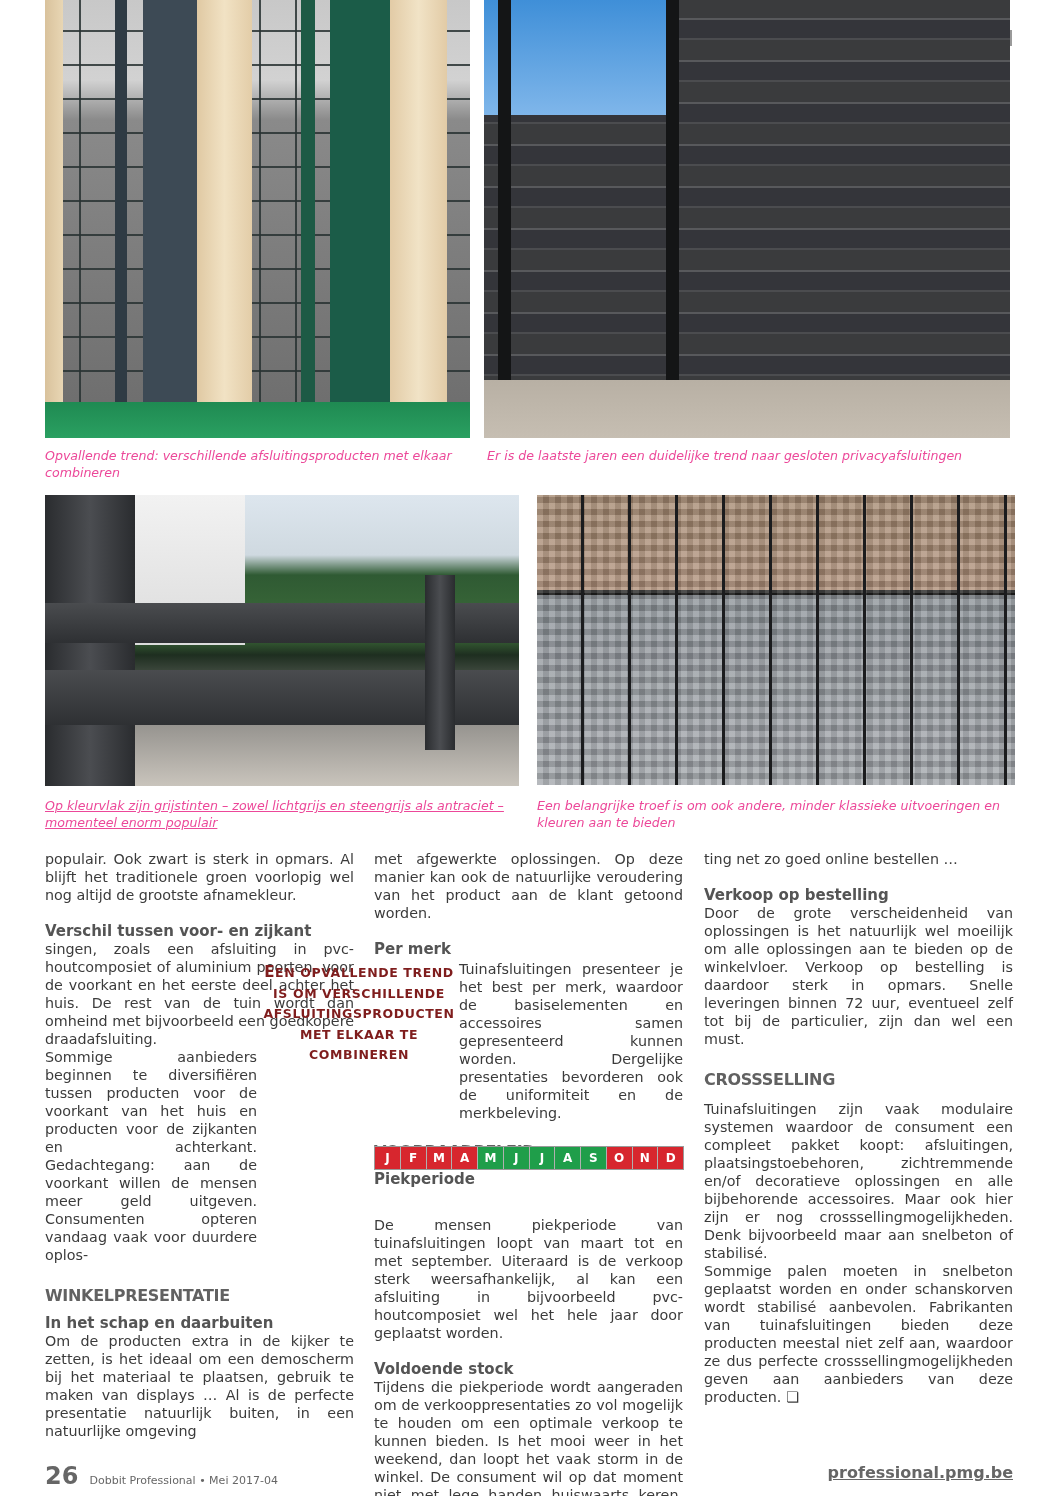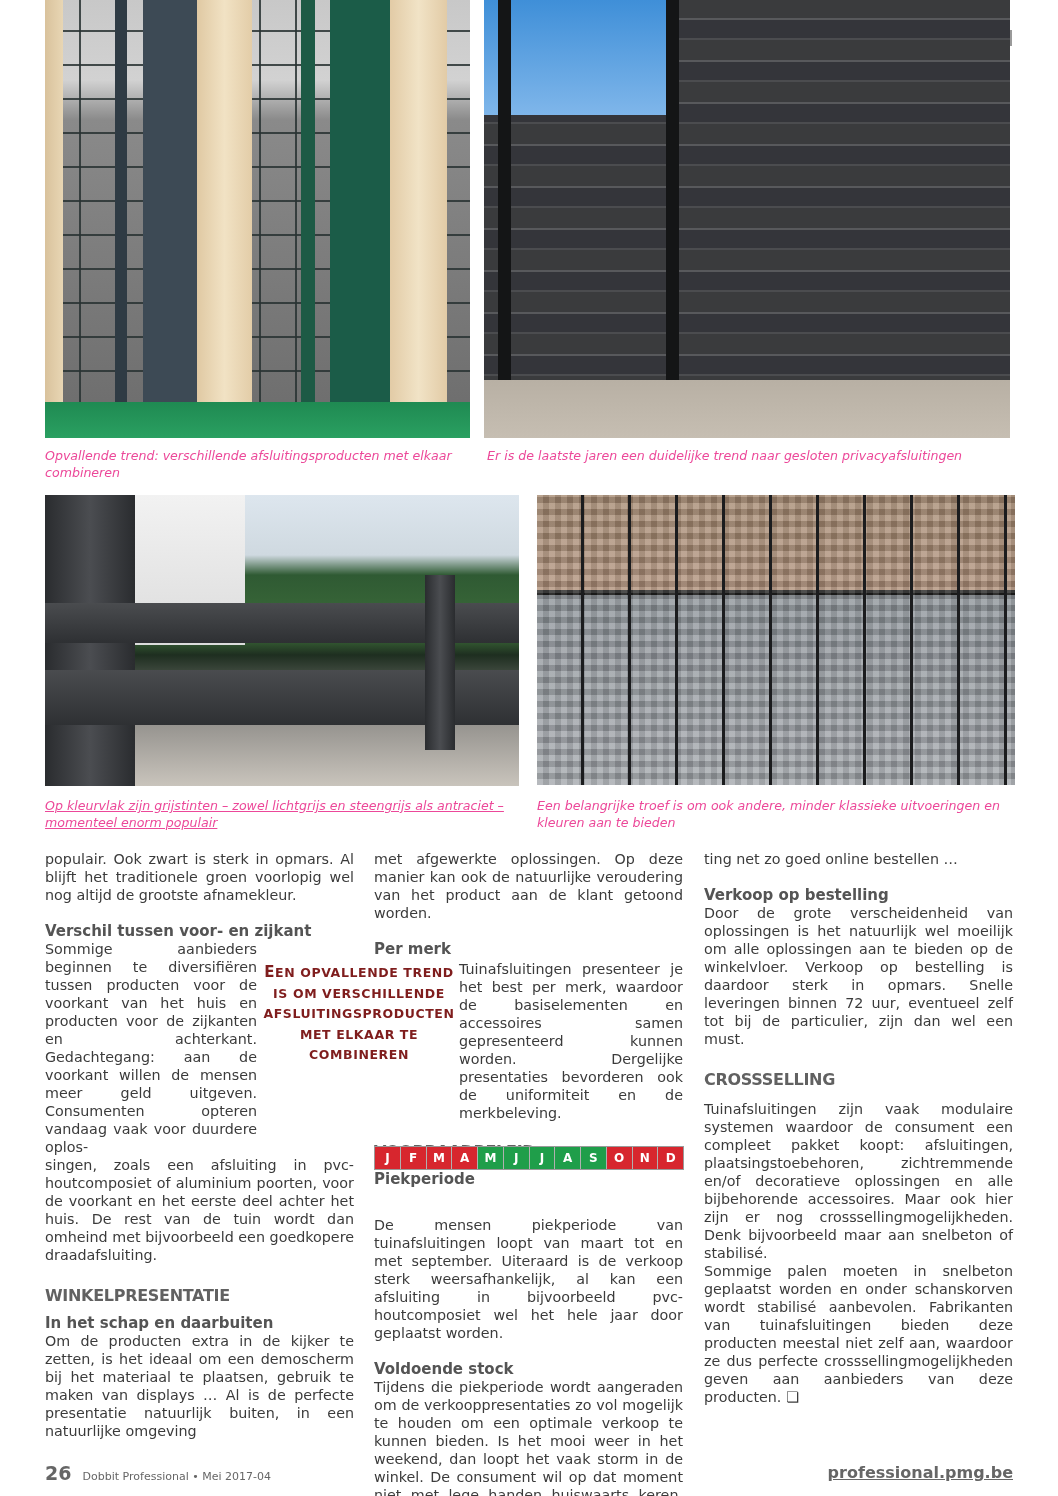--- a/index.html
+++ b/index.html
@@ -47,21 +47,21 @@
   .gap { height:18px; }
 
   .pull { position:absolute; left:262px; top:962px; width:194px; text-align:center; font-weight:bold; font-size:12.5px; line-height:20.5px; color:#7f1d1d; letter-spacing:0.6px; text-transform:uppercase; }
   .pull .first { font-size:15px; }
 
   
   .months { position:absolute; left:374px; top:1146px; width:308px; height:22px; display:flex; border:1px solid #9a9a9a; background:#b0b0b0; gap:1px; }
   .month { flex:1; display:flex; align-items:center; justify-content:center; color:#fff; font-weight:bold; font-size:12px; }
 
   .footer-left { position:absolute; left:45px; top:1462px; color:#666; }
-  .footer-left .pnum { font-weight:bold; font-size:19px; margin-right:6px; }
+  .footer-left .pnum { font-weight:bold; font-size:24px; margin-right:6px; }
   .footer-left .pub { font-size:11px; }
   .footer-right { position:absolute; right:45px; top:1463px; font-weight:bold; font-size:16px; color:#666; text-decoration:underline; }
   .corner-mark { position:absolute; left:1010px; top:30px; width:2px; height:16px; background:#9a9a9a; }
 </style>
 </head>
 <body>
 
 <div class="photo" id="photo1">
   <div class="plank" style="left:0;width:18px;background:linear-gradient(90deg,#d9c29c,#e8d6b4);"></div>
   <div class="plank" style="left:70px;width:12px;background:#2f3b44;"></div>
@@ -90,22 +90,22 @@
 </div>
 <div class="caption" style="left:45px;top:797px;width:470px;text-decoration:underline;">Op kleurvlak zijn grijstinten – zowel lichtgrijs en steengrijs als antraciet – momenteel enorm populair</div>
 
 <div class="photo" id="photo4"></div>
 <div class="caption" style="left:537px;top:797px;width:470px;">Een belangrijke troef is om ook andere, minder klassieke uitvoeringen en kleuren aan te bieden</div>
 
 <div class="col" style="left:45px;top:850px;width:309px;">
   <p>populair. Ook zwart is sterk in opmars. Al blijft het traditionele groen voorlopig wel nog altijd de grootste afnamekleur.</p>
   <div class="gap"></div>
   <p class="subhead">Verschil tussen voor- en zijkant</p>
+  <p>singen, zoals een afsluiting in pvc-houtcomposiet of aluminium poorten, voor de voorkant en het eerste deel achter het huis. De rest van de tuin wordt dan omheind met bijvoorbeeld een goedkopere draadafsluiting.</p>
   <p style="width:212px;">Sommige aanbieders beginnen te diversifiëren tussen producten voor de voorkant van het huis en producten voor de zijkanten en achterkant. Gedachtegang: aan de voorkant willen de mensen meer geld uitgeven. Consumenten opteren vandaag vaak voor duurdere oplos-</p>
-  <p>singen, zoals een afsluiting in pvc-houtcomposiet of aluminium poorten, voor de voorkant en het eerste deel achter het huis. De rest van de tuin wordt dan omheind met bijvoorbeeld een goedkopere draadafsluiting.</p>
   <div class="gap" style="height:22px"></div>
   <p class="sechead">WINKELPRESENTATIE</p>
   <div class="gap" style="height:8px"></div>
   <p class="subhead">In het schap en daarbuiten</p>
   <p>Om de producten extra in de kijker te zetten, is het ideaal om een demoscherm bij het materiaal te plaatsen, gebruik te maken van displays … Al is de perfecte presentatie natuurlijk buiten, in een natuurlijke omgeving</p>
 </div>
 
 <div class="pull">
   <span class="first">E</span><span>en opvallende trend is om verschillende afsluitingsproducten met elkaar te combineren</span>
 </div>

